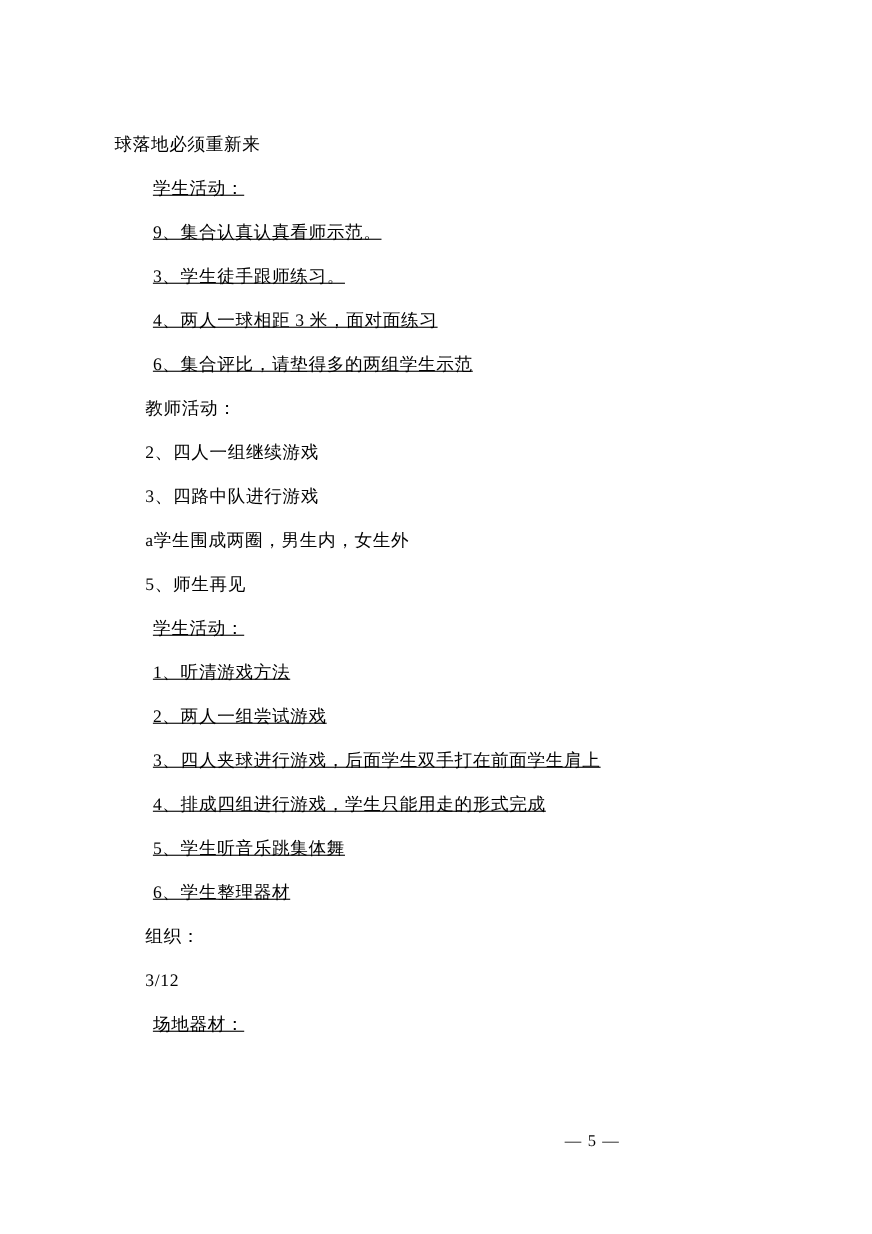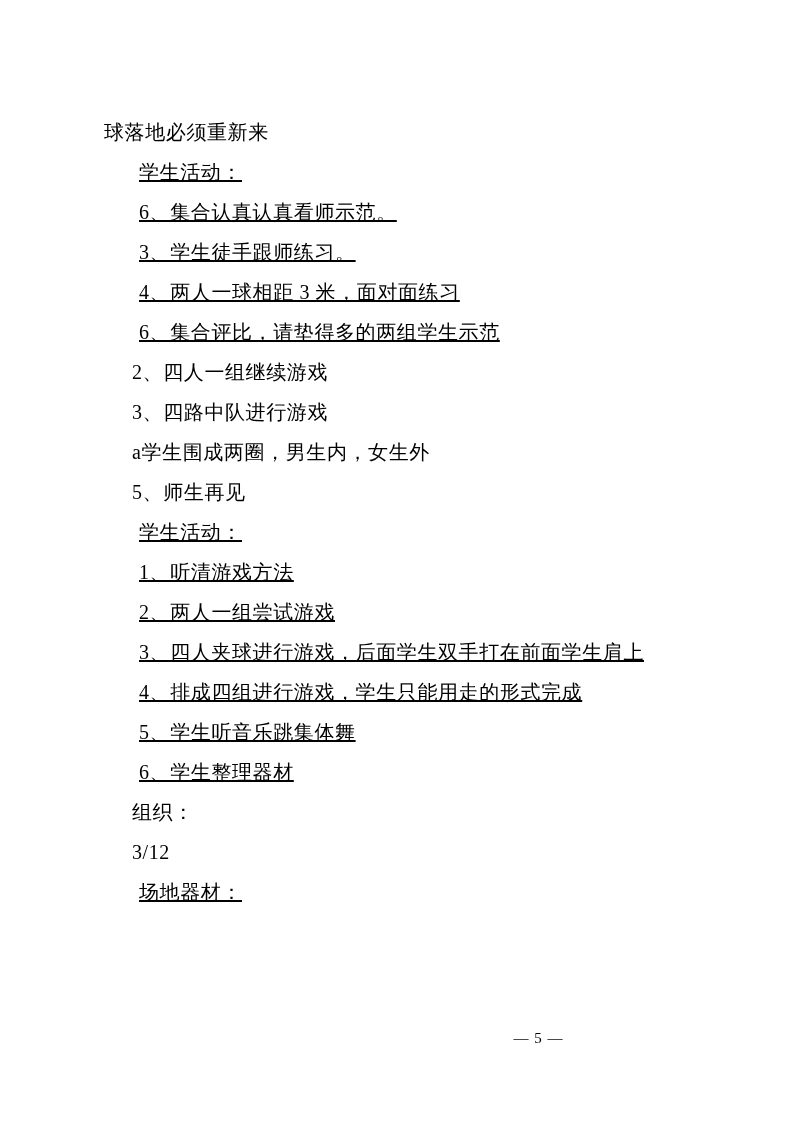--- a/index.html
+++ b/index.html
@@ -18,21 +18,21 @@
     overflow: hidden;
   }
   .doc-body {
     position: absolute;
     left: 104px;
     top: 112px;
     width: 600px;
   }
   .line {
     font-family: "Liberation Serif", serif;
-    font-size: 20px;
+    font-size: 16px;
     line-height: 1.0;
     color: #000000;
     letter-spacing: 0.6px;
     white-space: pre;
     margin: 0 0 0 0;
     padding: 0;
     height: 40px;
     display: flex;
     align-items: center;
   }
@@ -56,24 +56,25 @@
   }
 </style>
 </head>
 <body>
 
 <div class="page">
 
   <div class="doc-body">
     <div class="line indent-0">球落地必须重新来</div>
     <div class="line indent-1">学生活动：</div>
-    <div class="line indent-1">6、集合认真认真看师示范。</div>
+    <div class="line indent-1">9、集合认真认真看师示范。</div>
     <div class="line indent-1">3、学生徒手跟师练习。</div>
     <div class="line indent-1">4、两人一球相距 3 米，面对面练习</div>
     <div class="line indent-1">6、集合评比，请垫得多的两组学生示范</div>
+    <div class="line indent-2">教师活动：</div>
     <div class="line indent-2">2、四人一组继续游戏</div>
     <div class="line indent-2">3、四路中队进行游戏</div>
     <div class="line indent-2">a学生围成两圈，男生内，女生外</div>
     <div class="line indent-2">5、师生再见</div>
     <div class="line indent-1">学生活动：</div>
     <div class="line indent-1">1、听清游戏方法</div>
     <div class="line indent-1">2、两人一组尝试游戏</div>
     <div class="line indent-1">3、四人夹球进行游戏，后面学生双手打在前面学生肩上</div>
     <div class="line indent-1">4、排成四组进行游戏，学生只能用走的形式完成</div>
     <div class="line indent-1">5、学生听音乐跳集体舞</div>

